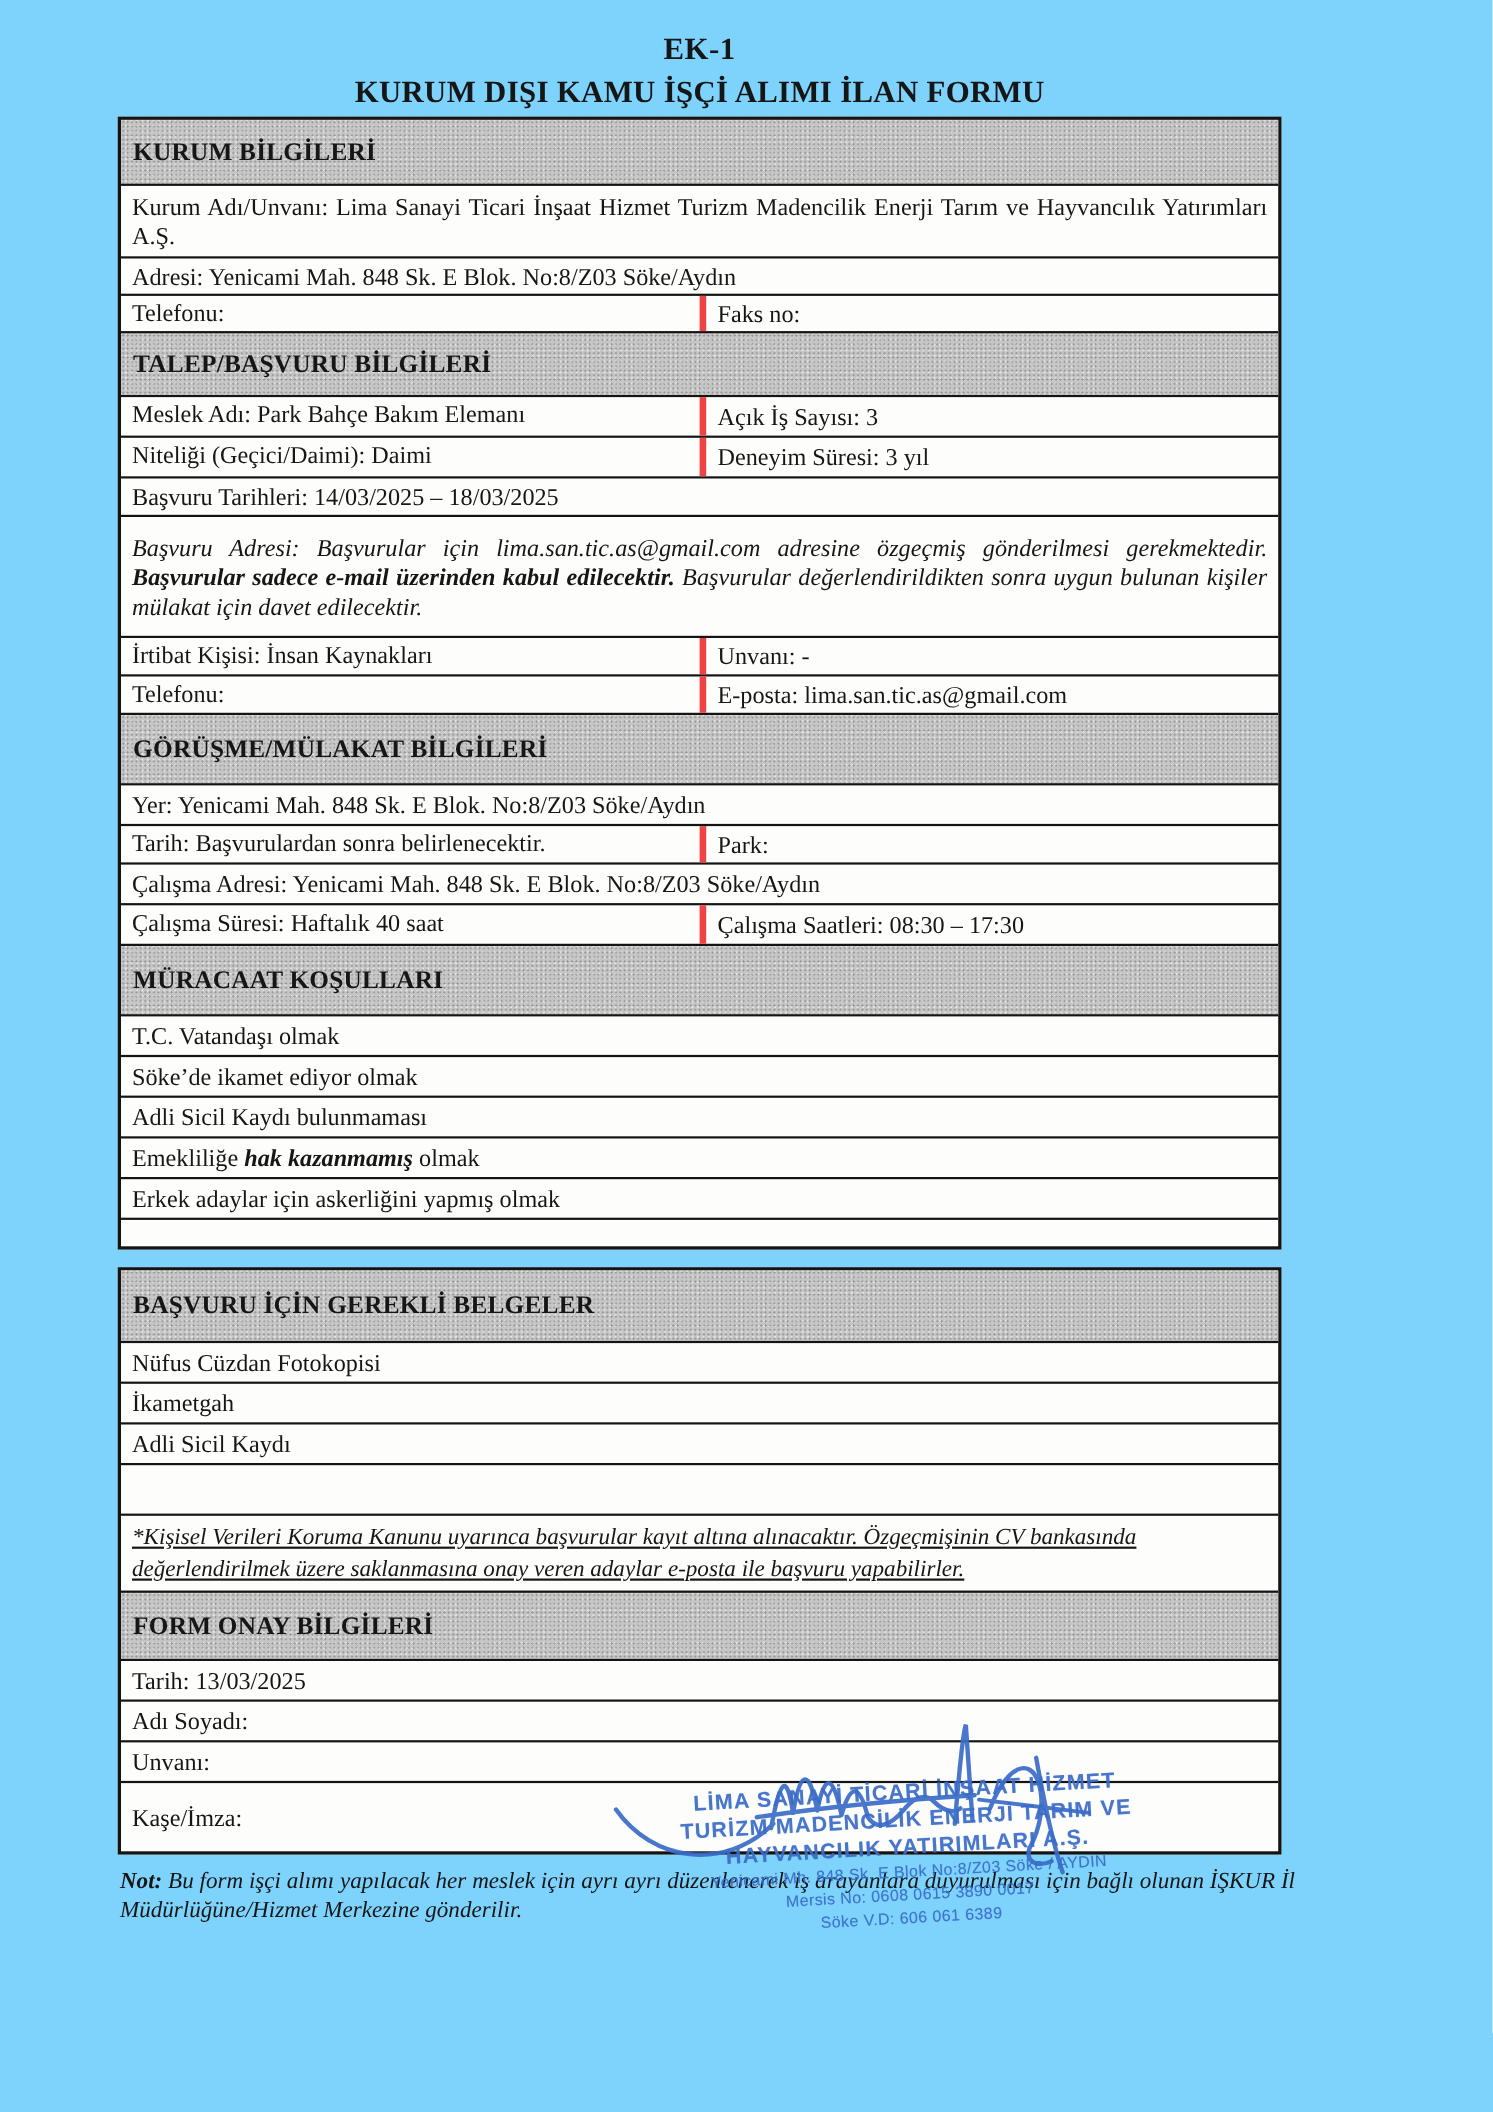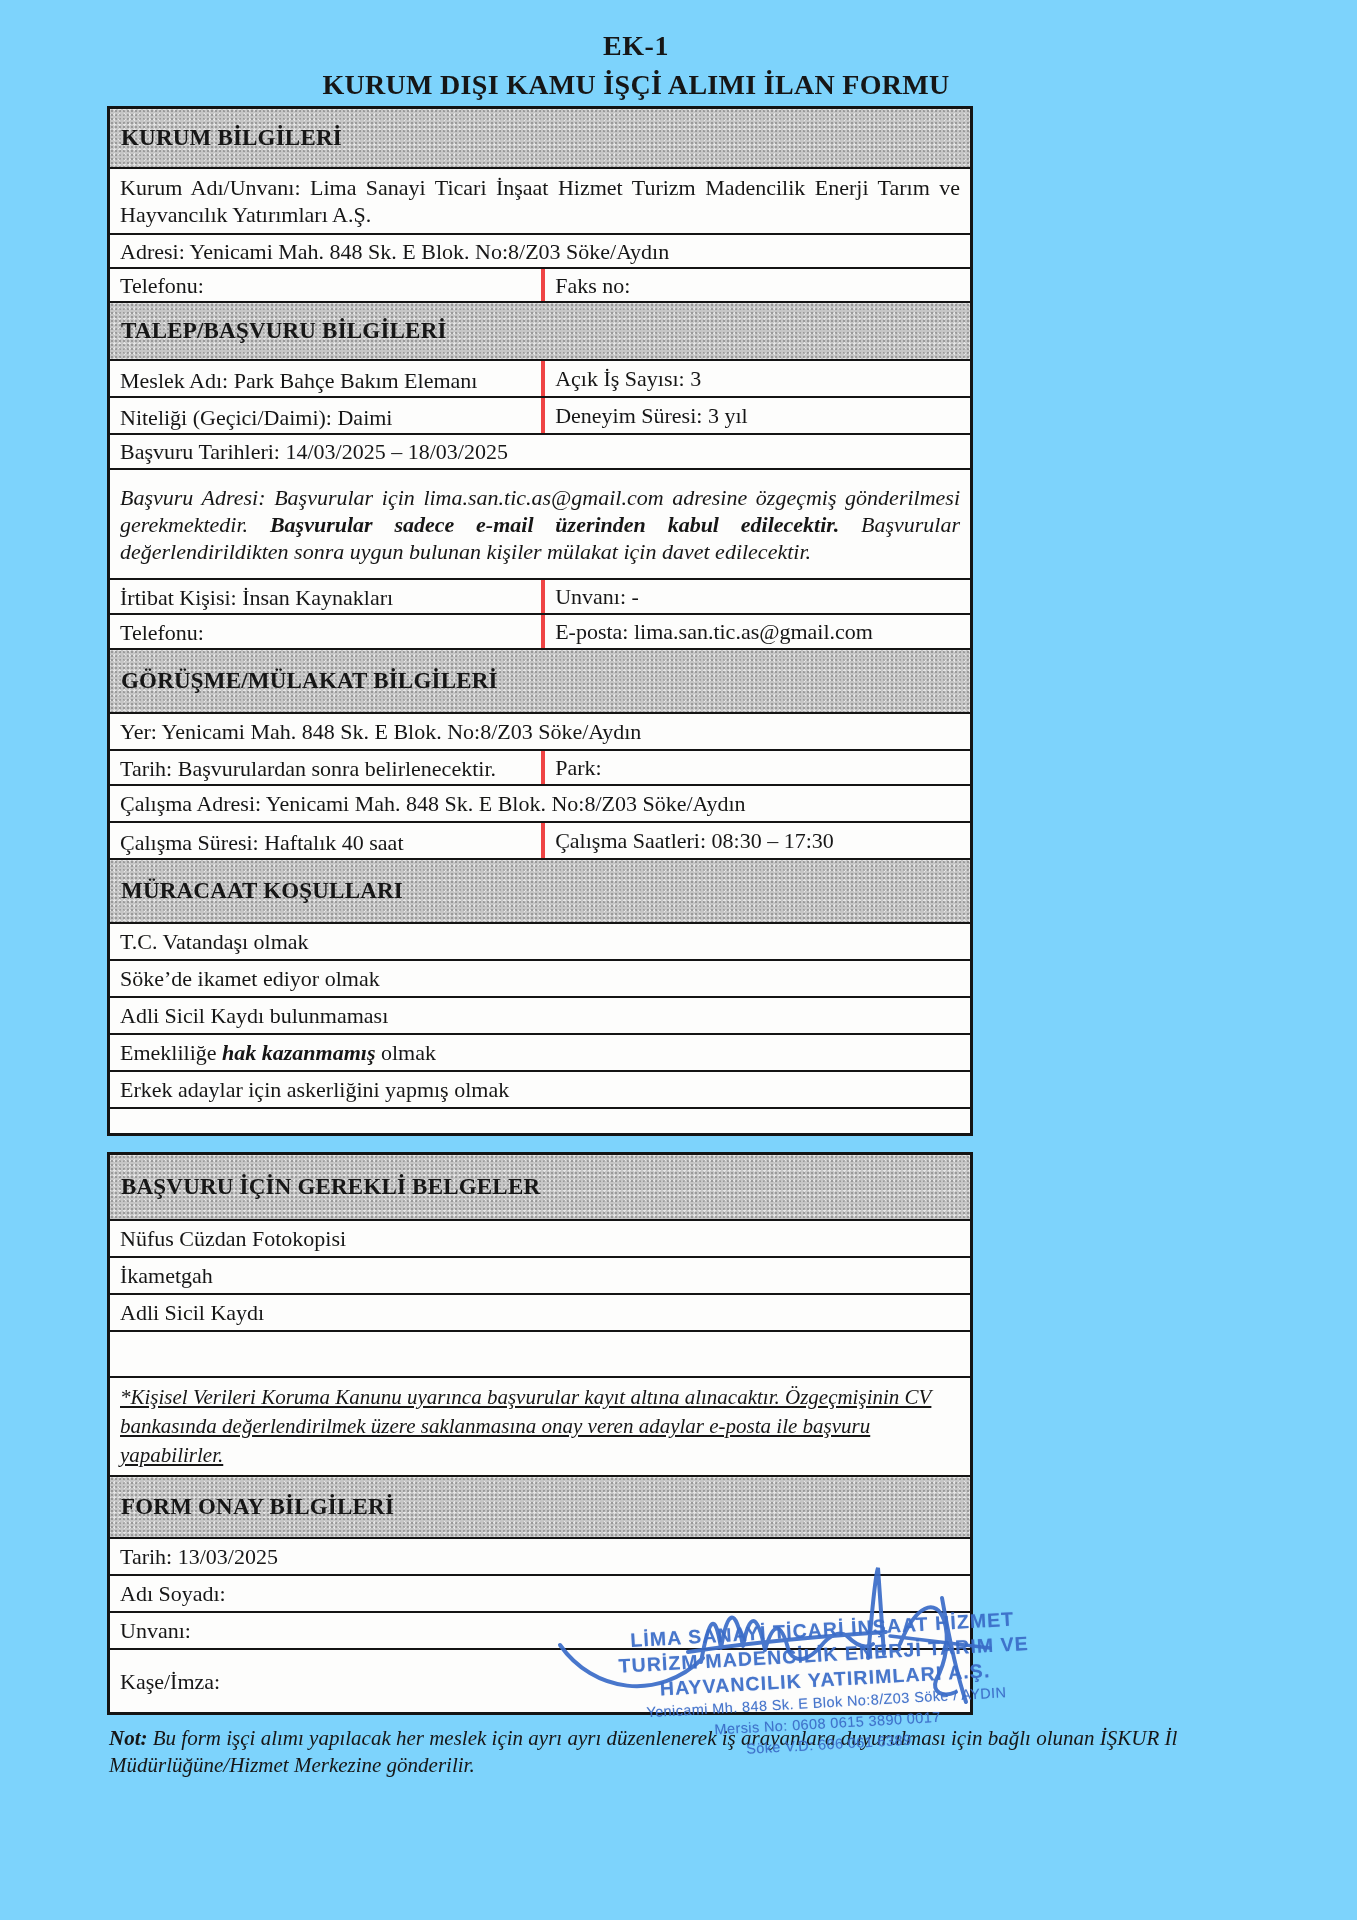--- a/index.html
+++ b/index.html
@@ -5,38 +5,38 @@
   * { box-sizing: border-box; margin: 0; padding: 0; }
   html,body { background:#ffffff; }
   .page{
     position:relative; width:1357px; height:1920px; background:#7dd3fc;
     font-family:"Liberation Serif","DejaVu Serif",serif; color:#161616; overflow:hidden;
   }
   .titles{ padding-top:28px; margin-left:107px; width:1058px; text-align:center; font-weight:bold; }
   .t1{ font-size:28px; line-height:36px; letter-spacing:.5px; }
   .t2{ font-size:28px; line-height:42px; letter-spacing:.3px; }
 
-  .tbl{ margin-left:107px; width:866px; border:3px solid #141414; background:#fdfdfc; }
+  .tbl{ margin-left:107px; width:1058px; border:3px solid #141414; background:#fdfdfc; }
   .tbl2{ margin-top:16px; }
   .row{ border-top:2px solid #141414; display:flex; align-items:center; }
   .tbl .row:first-child{ border-top:none; }
 
   .hdr{
     font-weight:bold; font-size:23px; letter-spacing:.2px; padding-left:11px;
     background-color:#c6c6c6;
     background-image:
       radial-gradient(rgba(70,70,70,.35) 1px, rgba(0,0,0,0) 1.1px),
       radial-gradient(rgba(255,255,255,.55) 1px, rgba(0,0,0,0) 1.1px);
     background-size:4px 4px, 5px 5px;
     background-position:0 0, 2px 3px;
   }
 
   .cell{ padding:2px 10px; font-size:22px; line-height:27px; width:100%; }
   .just{ text-align:justify; }
-  .split .left{ width:50.6%; border-right:4px solid #ef4444; align-self:stretch; display:flex; align-items:flex-end; }
+  .split .left{ width:50.6%; border-right:6px solid #ef4444; align-self:stretch; display:flex; align-items:flex-start; }
   .split .right{ flex:1; align-self:stretch; display:flex; align-items:center; }
   .split .cell{ width:auto; }
 
   .h24{ min-height:26px; } .h34{ min-height:34px; } .h35{ min-height:35px; }
   .h37{ min-height:37px; } .h46{ min-height:46px; } .h58{ min-height:58px; }
   .h62{ min-height:62px; } .h64{ min-height:64px; } .h66{ min-height:66px; }
   .h68{ min-height:68px; } .h110{ min-height:110px;font-style:italic; }
 
   .b{ font-weight:bold; }
   .bi{ font-weight:bold; font-style:italic; }

